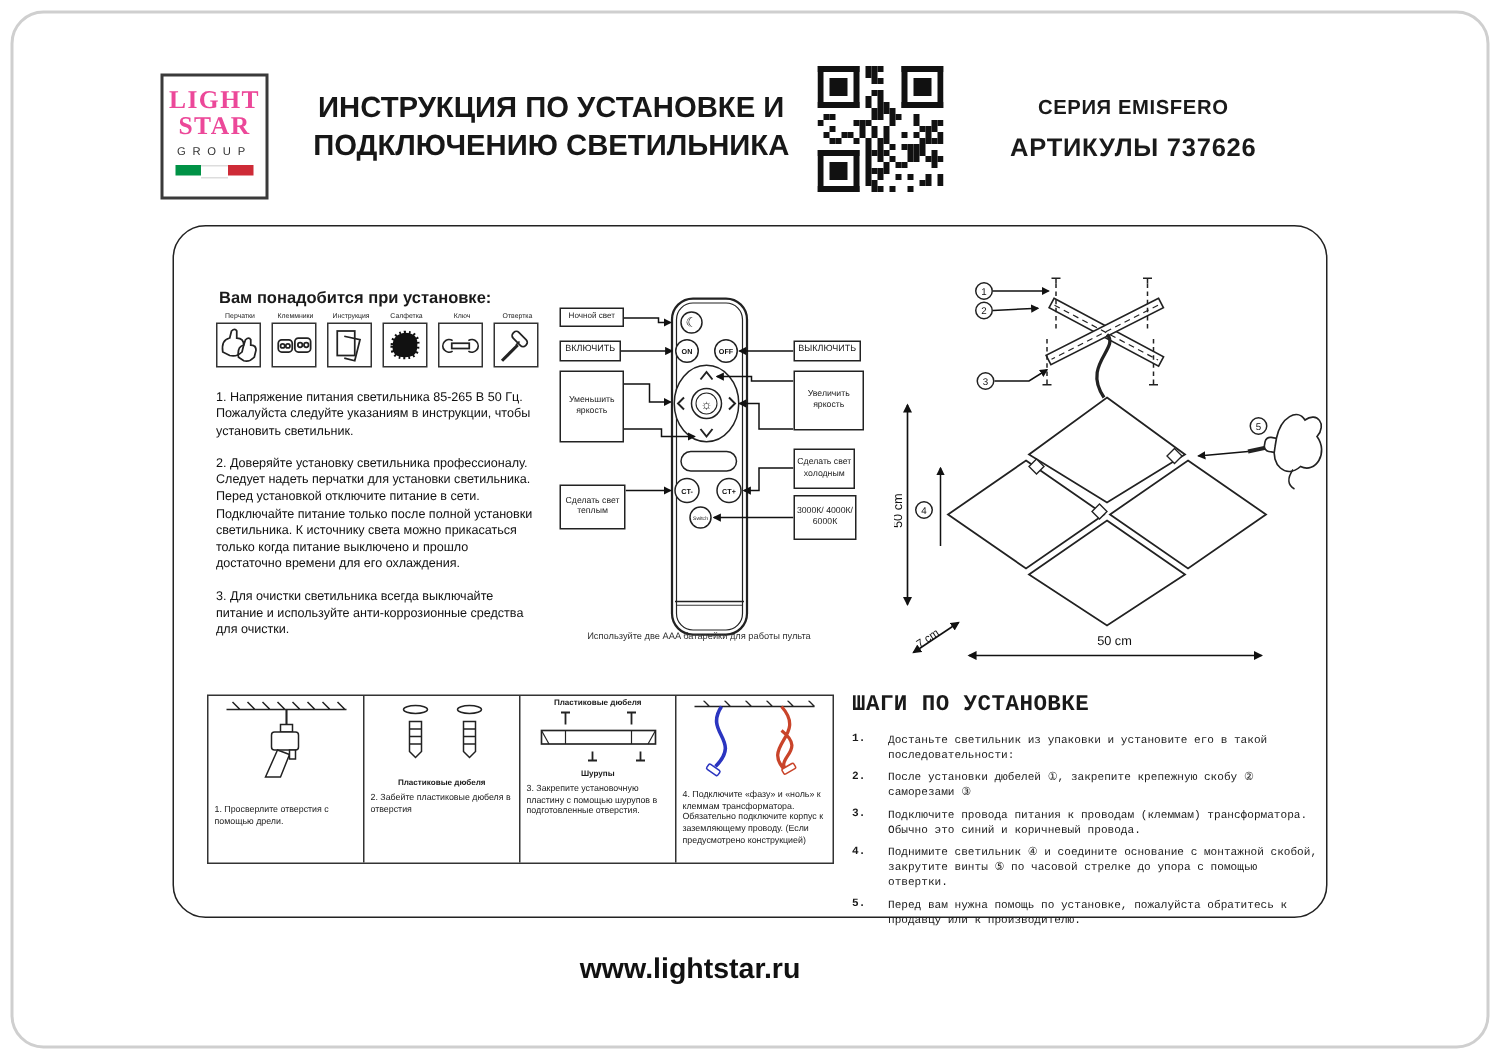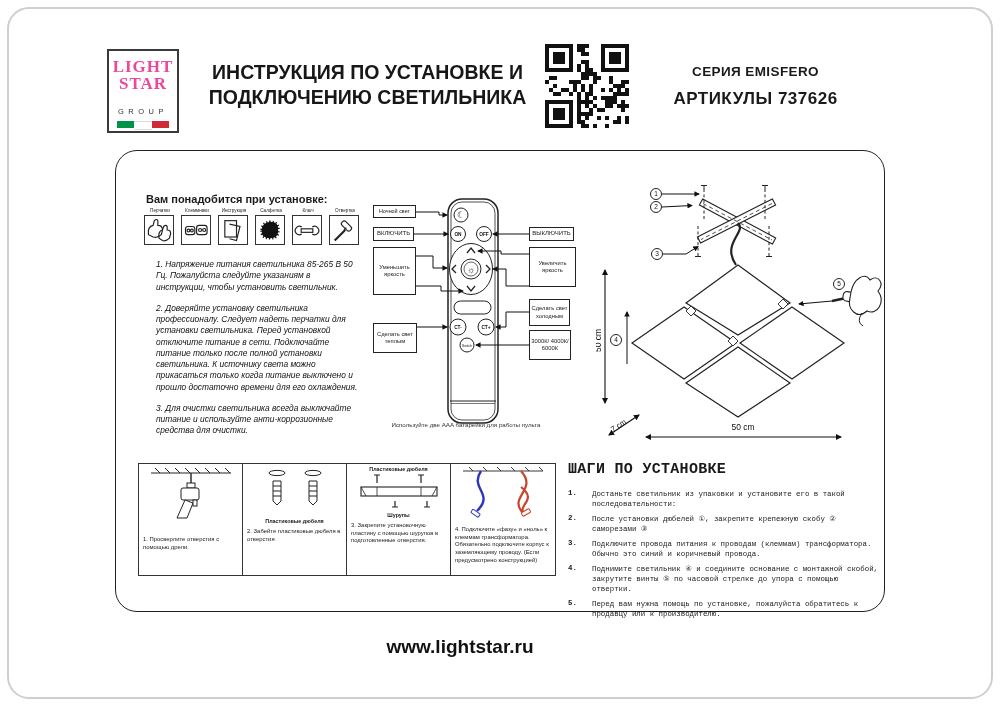--- a/index.html
+++ b/index.html
@@ -4,41 +4,41 @@
 <style>
   html,body{margin:0;padding:0;background:#fff;}
   body{font-family:"Liberation Sans", sans-serif; color:#1a1a1a; -webkit-font-smoothing:antialiased;}
   .page{position:relative;width:1000px;height:706px;background:#fff;overflow:hidden;}
   .page-frame{position:absolute;inset:7px;border:2px solid #cfcfcf;border-radius:22px;pointer-events:none;}
   .abs{position:absolute;}
 
   
   .logo-box{left:107px;top:49px;width:72px;height:84px;border:2px solid #3a3a3a;text-align:center;box-sizing:border-box;padding-top:7px;}
   .logo-word{font-family:"Liberation Serif", serif;font-weight:700;font-size:17px;line-height:1.02;letter-spacing:1px;color:#ec4899;}
-  .logo-group{font-size:7.5px;letter-spacing:4.5px;margin-top:14px;color:#333;padding-left:0;}
+  .logo-group{font-size:7.5px;letter-spacing:4.5px;margin-top:3px;color:#333;padding-left:0;}
   .logo-flag{width:52px;height:7px;margin:5px auto 0;display:flex;}
   .logo-flag span{flex:1;height:100%;}
   .doc-title{left:190px;top:60px;width:355px;text-align:center;font-weight:700;font-size:19.5px;line-height:1.3;color:#171717;}
   .qr{left:545px;top:44px;width:84px;height:84px;}
   .series-block{left:648px;top:64px;width:215px;text-align:center;}
   .series{font-weight:700;font-size:13.5px;letter-spacing:.4px;}
   .articles{font-weight:700;font-size:17px;margin-top:10px;letter-spacing:.5px;}
 
   
   .main-box{left:115px;top:150px;width:770px;height:462px;border:1.6px solid #222;border-radius:22px;box-sizing:border-box;}
 
   .tools-heading{left:30px;top:42px;font-weight:700;font-size:11px;}
   .tools-row{left:28px;top:58px;display:flex;gap:5px;}
   .tool{width:32px;text-align:center;}
   .tool-label{font-size:4.6px;line-height:1;height:6px;display:block;color:#222;}
   .tool-ic{width:30px;height:30px;border:1px solid #333;box-sizing:border-box;}
   .tool-ic svg{display:block;}
 
   .warnings{left:28px;top:108px;width:214px;font-size:8.4px;line-height:1.34;color:#111;}
-  .warnings p{margin:0 0 10px 12px;font-style:italic;}
+  .warnings p{margin:0 0 10px 0;}
 
   
   .co{border:1px solid #222;box-sizing:border-box;display:flex;align-items:center;justify-content:center;text-align:center;font-size:5.8px;line-height:1.25;padding:1px;background:#fff;}
   .battery-note{left:250px;top:270px;width:200px;text-align:center;font-size:6.2px;color:#333;}
 
   svg text{font-family:"Liberation Sans", sans-serif;}
 
   
   .mount-boxes{left:22px;top:312px;width:418px;height:113px;border:1px solid #333;display:grid;grid-template-columns:repeat(4,1fr);box-sizing:border-box;}
   .mbox{border-right:1px solid #333;box-sizing:border-box;padding:3px 4px;overflow:hidden;}

